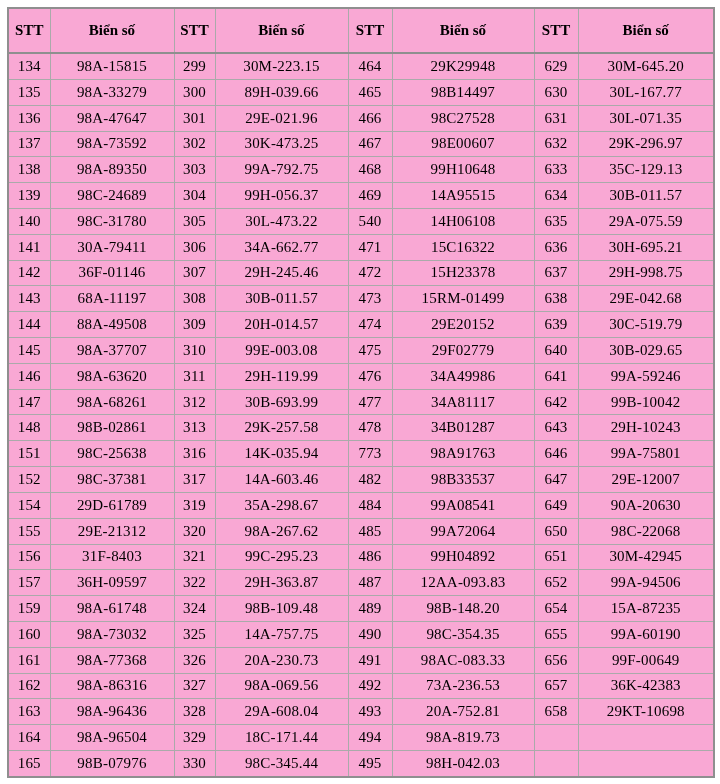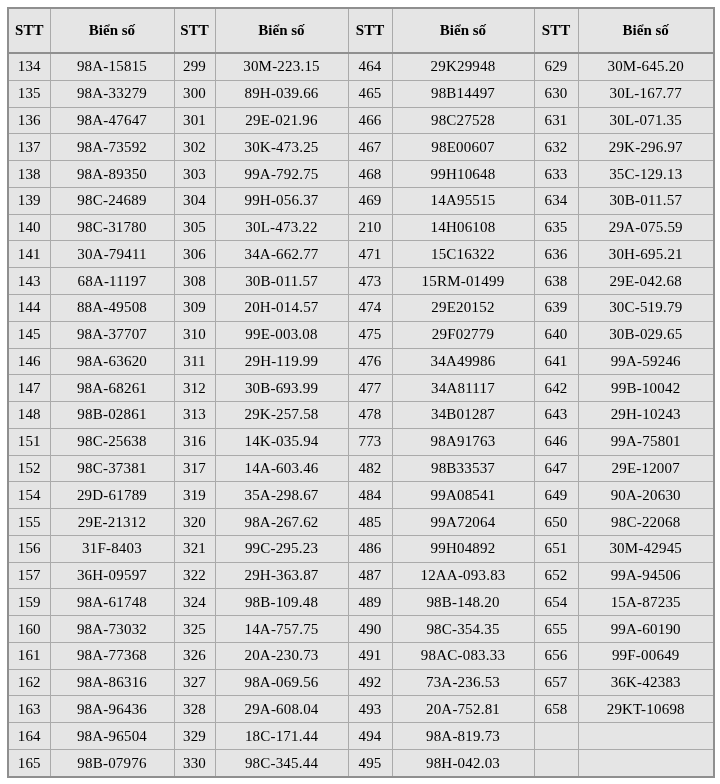--- a/index.html
+++ b/index.html
@@ -16,21 +16,21 @@
   }
   table.plate-table {
     position: absolute;
     left: 7px;
     top: 7px;
     width: 706px;
     height: 771px;
     border-collapse: collapse;
     table-layout: fixed;
     border: 2px solid #8f8f8f;
-    background: #e5e5e5;
+    background: #f9a8d4;
   }
   table.plate-table th,
   table.plate-table td {
     border: 1px solid #aaaaaa;
     text-align: center;
     vertical-align: middle;
     padding: 0;
     overflow: hidden;
     white-space: nowrap;
   }
@@ -133,36 +133,46 @@
         <td>469</td>
         <td>14A95515</td>
         <td>634</td>
         <td>30B-011.57</td>
       </tr>
       <tr>
         <td>140</td>
         <td>98C-31780</td>
         <td>305</td>
         <td>30L-473.22</td>
-        <td>210</td>
+        <td>540</td>
         <td>14H06108</td>
         <td>635</td>
         <td>29A-075.59</td>
       </tr>
       <tr>
         <td>141</td>
         <td>30A-79411</td>
         <td>306</td>
         <td>34A-662.77</td>
         <td>471</td>
         <td>15C16322</td>
         <td>636</td>
         <td>30H-695.21</td>
       </tr>
       <tr>
+        <td>142</td>
+        <td>36F-01146</td>
+        <td>307</td>
+        <td>29H-245.46</td>
+        <td>472</td>
+        <td>15H23378</td>
+        <td>637</td>
+        <td>29H-998.75</td>
+      </tr>
+      <tr>
         <td>143</td>
         <td>68A-11197</td>
         <td>308</td>
         <td>30B-011.57</td>
         <td>473</td>
         <td>15RM-01499</td>
         <td>638</td>
         <td>29E-042.68</td>
       </tr>
       <tr>

